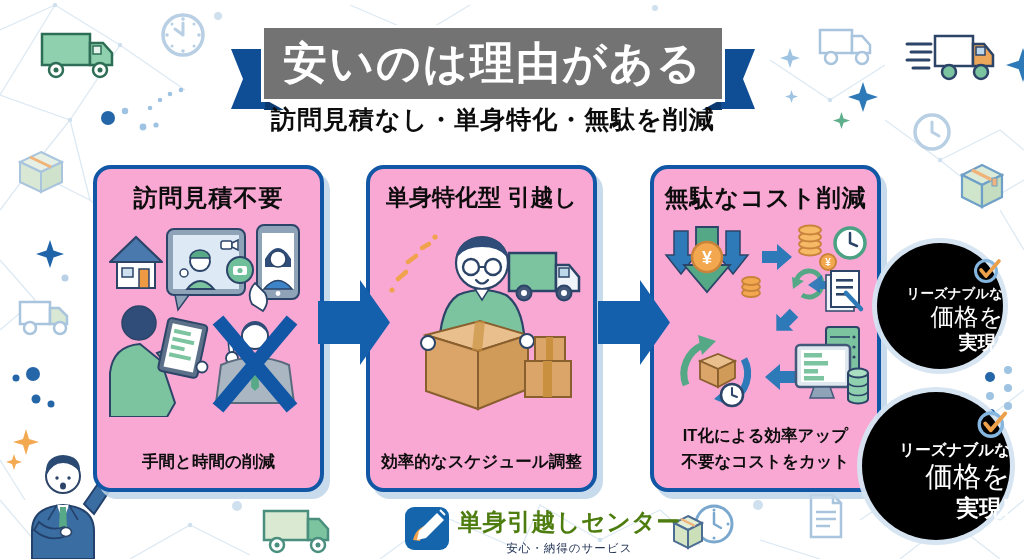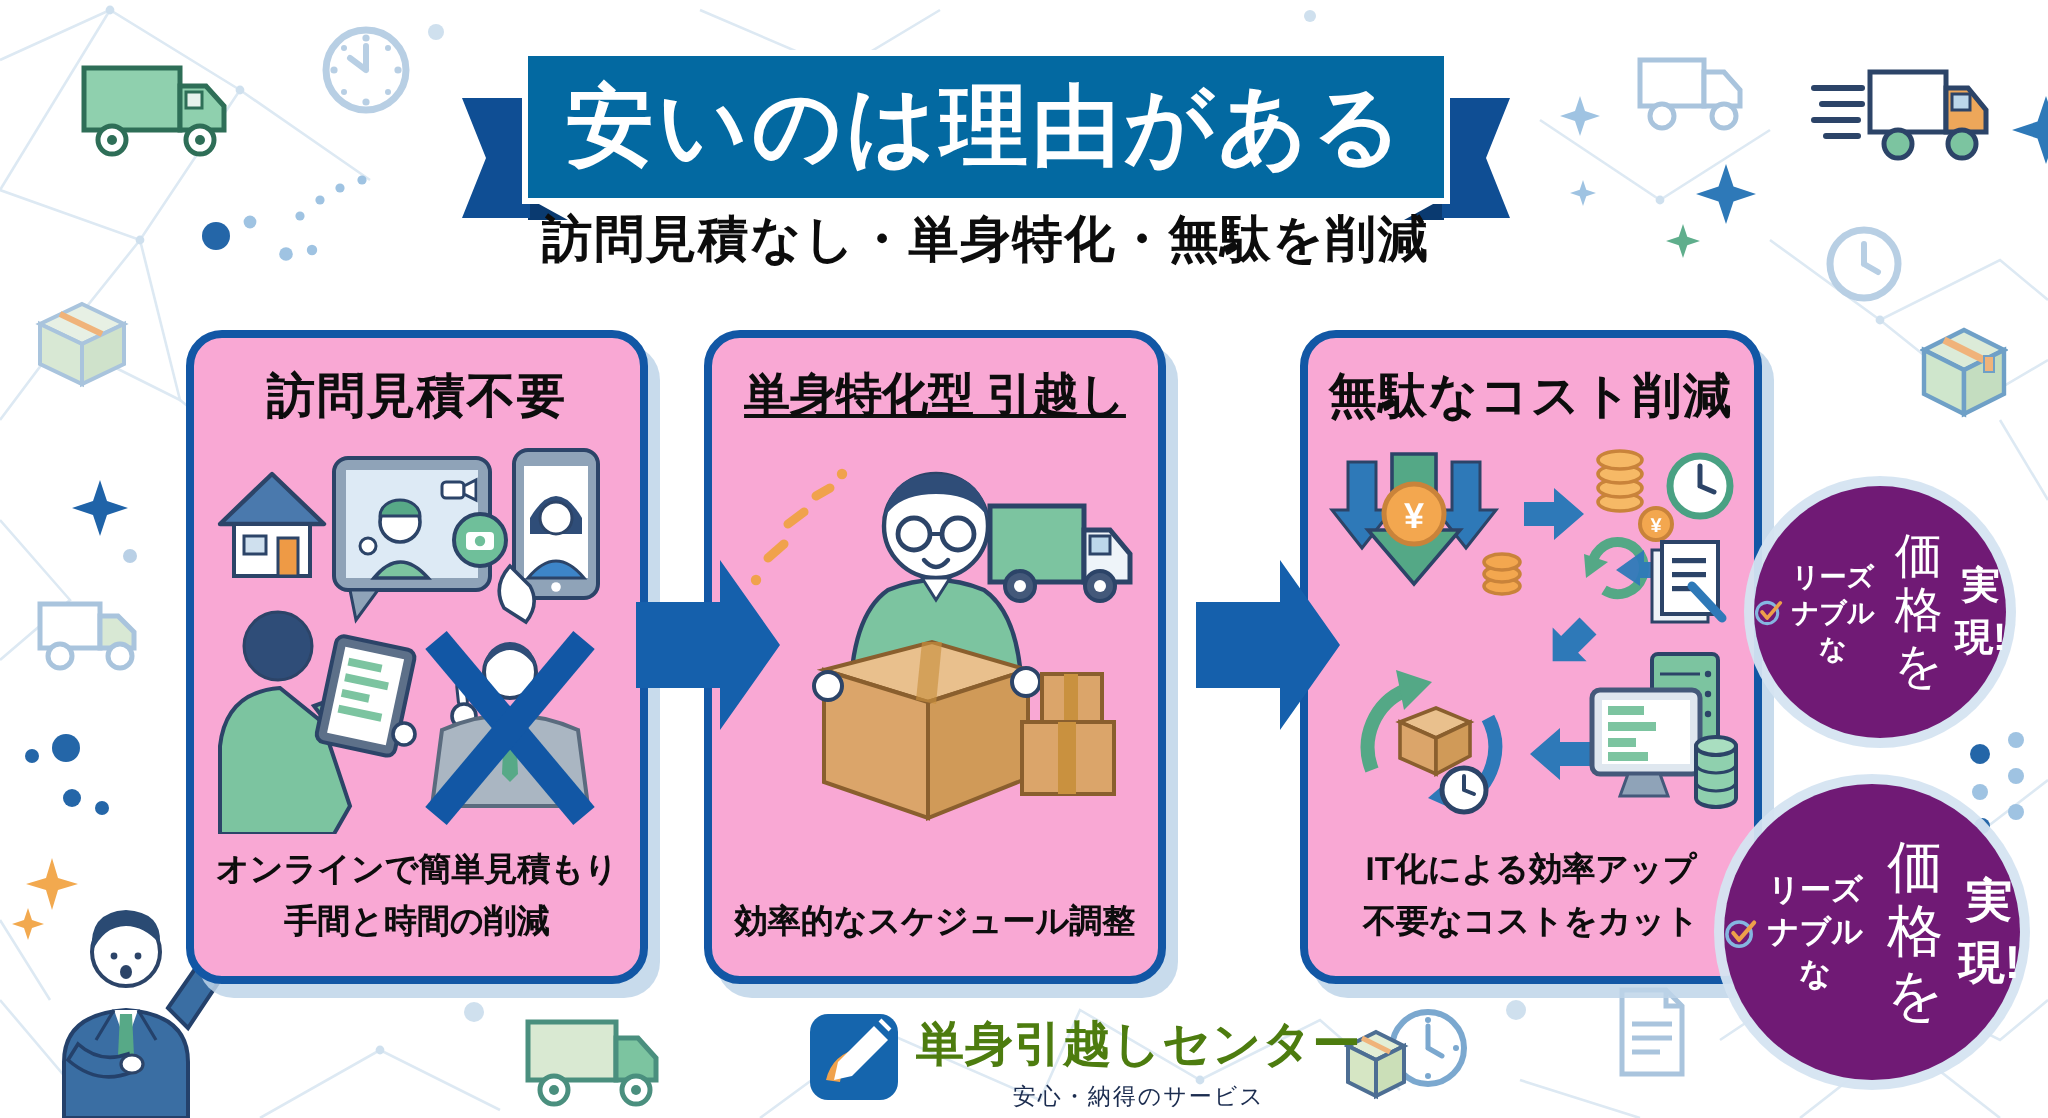--- a/index.html
+++ b/index.html
@@ -3,46 +3,46 @@
 <meta charset="utf-8">
 <style>
   html,body{margin:0;padding:0;background:#e9eef3;}
   #stage{
     position:relative;width:1024px;height:559px;overflow:hidden;background:#ffffff;
     font-family:"Liberation Sans","DejaVu Sans",sans-serif;color:#111;
   }
   .abs{position:absolute;}
   
   .ribbon-band{
-    left:264px;top:28px;width:458px;height:71px;background:#0369a1;z-index:6;
+    left:264px;top:28px;width:458px;height:71px;background:#737373;z-index:6;
     box-shadow:0 0 0 3px #ffffff;display:flex;align-items:center;justify-content:center;
   }
   .ribbon-title{font-size:44px;font-weight:900;color:#fff;letter-spacing:2px;white-space:nowrap;}
   .ribbon-tail{z-index:5;}
   .ribbon-fold{z-index:4;}
   .subtitle{
     left:254px;top:103px;width:478px;text-align:center;font-size:25px;font-weight:900;
     color:#0c0c0c;letter-spacing:1px;z-index:6;white-space:nowrap;
   }
   
   .panel{
     top:165px;width:223px;height:319px;background:#f9a8d4;border:4px solid #1257a5;
     border-radius:18px;box-shadow:6px 7px 0 rgba(190,213,233,.85);z-index:2;
   }
-  #panel1{left:93px;} #panel2{left:352px;text-decoration:underline;} #panel3{left:650px;}
+  #panel1{left:93px;} #panel2{left:366px;} #panel3{left:650px;}
   .panel-title{margin-top:13px;text-align:center;font-size:24px;font-weight:900;color:#0d0d0d;letter-spacing:1px;white-space:nowrap;}
   #panel2 .panel-title{font-size:23px;letter-spacing:0;}
   .panel-illo{position:absolute;left:8px;top:52px;}
   .panel-caption{position:absolute;left:0;right:0;bottom:13px;text-align:center;
     font-size:16.5px;font-weight:800;line-height:1.62;color:#0d0d0d;white-space:nowrap;}
   .flow-arrow{z-index:3;}
   
   .badge{
-    border-radius:50%;background:#701a75;z-index:7;display:flex;flex-direction:row;
-    align-items:center;justify-content:center;color:#fff;text-align:center;
+    border-radius:50%;background:#000000;z-index:7;display:flex;flex-direction:column;
+    align-items:flex-end;justify-content:center;color:#fff;text-align:center;
     box-shadow:0 0 0 5px rgba(213,228,241,.95);
   }
   #badge1{left:877px;top:243px;width:126px;height:126px;}
   #badge2{left:862px;top:392px;width:148px;height:148px;}
   .badge-l1{font-size:13.5px;font-weight:700;margin-top:1px;}
   .badge-l2{font-size:24px;font-weight:400;line-height:1.15;}
   .badge-l3{font-size:19px;font-weight:900;}
   #badge2 .badge-l1{font-size:15.5px;}
   #badge2 .badge-l2{font-size:28px;}
   #badge2 .badge-l3{font-size:23px;}
@@ -355,21 +355,20 @@
         <path d="M116,144 q34,-15 68,0 l5,38 h-78 z" fill="#aab6c2" stroke="#5a6b7e" stroke-width="2"></path>
         <polygon points="141,141 159,141 150,160" fill="#fff"></polygon>
         <polygon points="147,143 153,143 154,166 150,170 146,166" fill="#57a987"></polygon>
         <g stroke="#1257a5" stroke-width="14">
           <line x1="113" y1="99" x2="187" y2="187"></line>
             <line x1="187" y1="99" x2="113" y2="187"></line>
         </g>
       </g>
     </svg>
     <div class="panel-caption">
-      <div>オンラインで簡単見積もり</div>
       <div>手間と時間の削減</div>
     </div>
   </div>
 
   <div id="panel2" class="abs panel">
     <div class="panel-title">単身特化型 引越し</div>
     <svg class="panel-illo" width="207" height="196" viewBox="0 0 207 196">
       <g stroke="#f0a24c" stroke-width="4.5" stroke-linecap="round">
         <line x1="20" y1="58" x2="28" y2="51"></line>
           <line x1="30" y1="41" x2="38" y2="35"></line>

